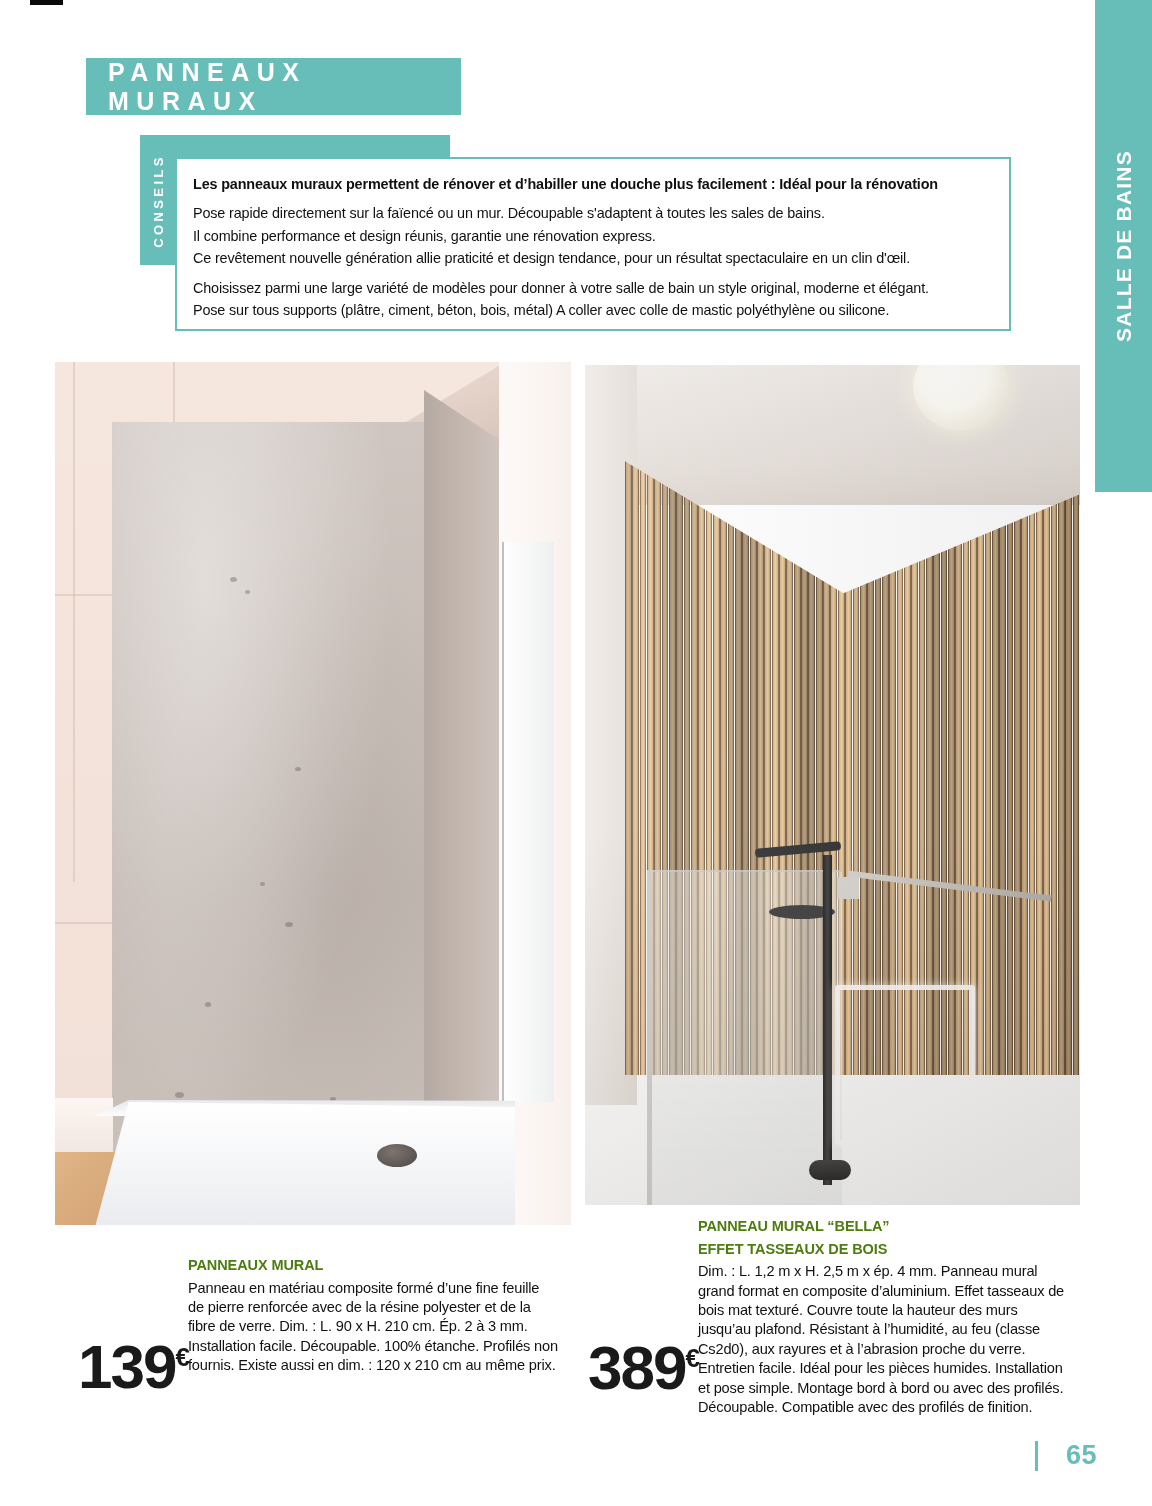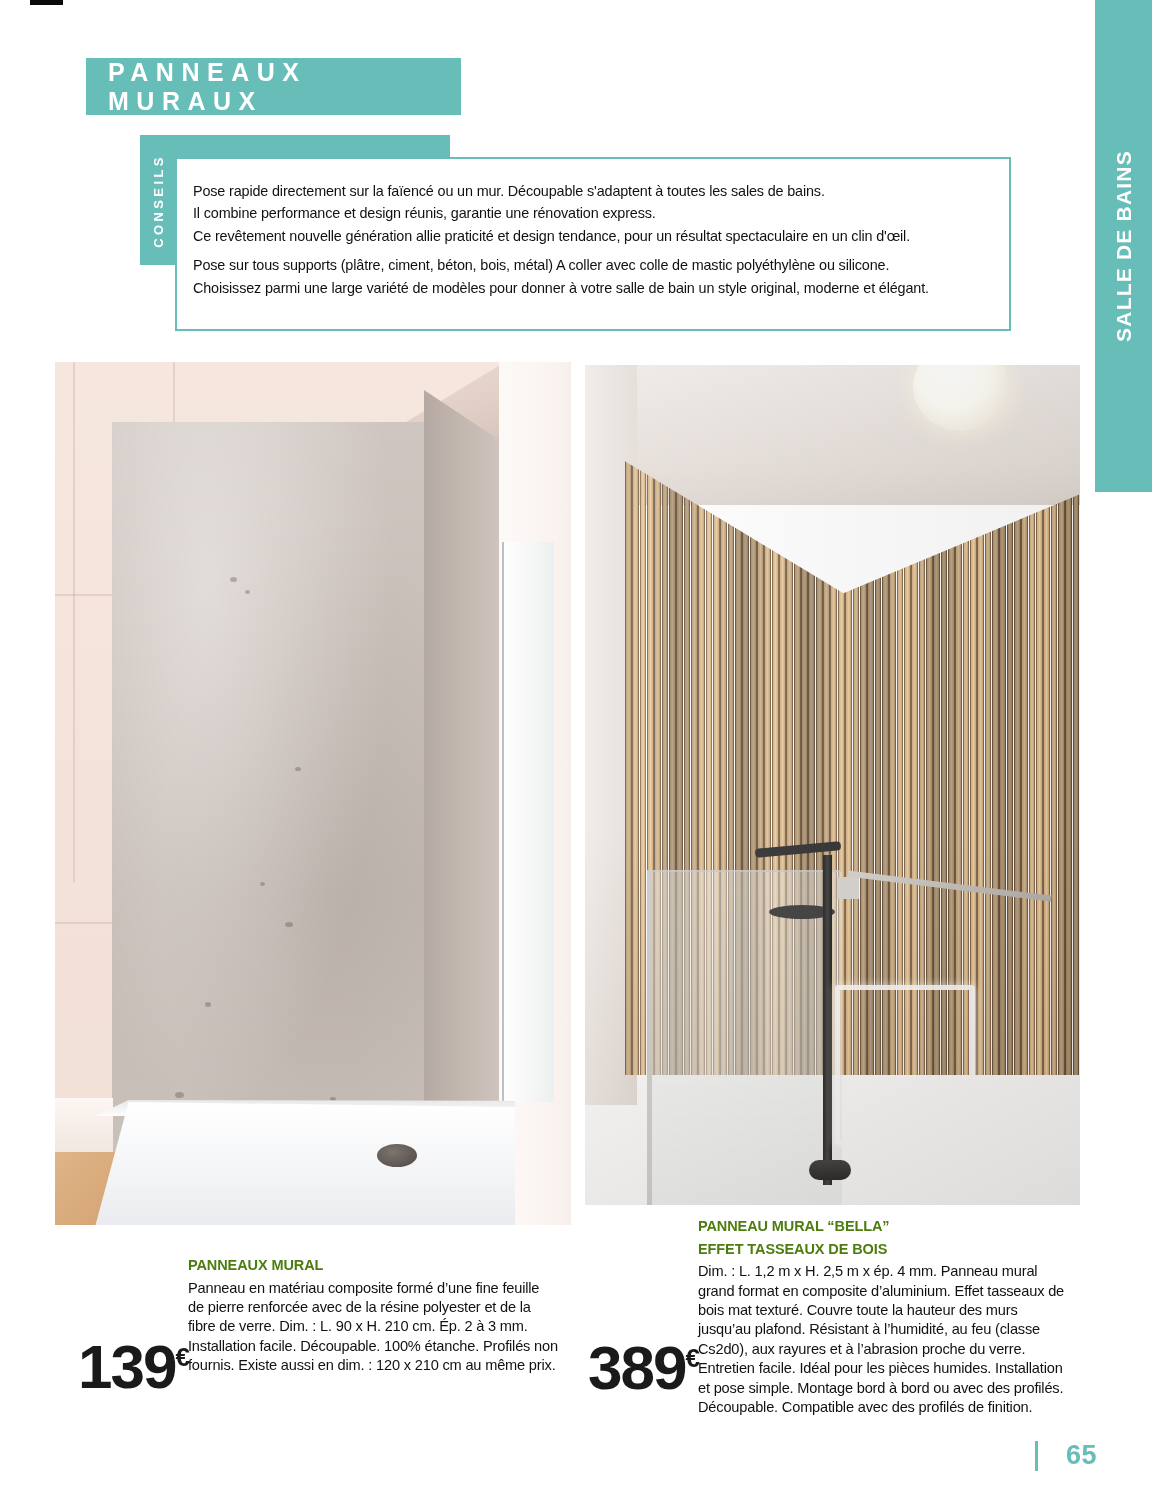--- a/index.html
+++ b/index.html
@@ -277,28 +277,29 @@
 
   <div class="title-banner">
     <span class="title-banner-text">PANNEAUX MURAUX</span>
   </div>
 
   <div class="conseils-tab">
     <span class="conseils-tab-label">CONSEILS</span>
   </div>
 
   <div class="conseils-box">
+    <div class="conseils-heading">Les panneaux muraux permettent de rénover et d’habiller une douche plus facilement : Idéal pour la rénovation</div>
     <div class="conseils-group">
       <div class="conseils-p">Pose rapide directement sur la faïencé ou un mur. Découpable s'adaptent à toutes les sales de bains.</div>
       <div class="conseils-p">Il combine performance et design réunis, garantie une rénovation express.</div>
       <div class="conseils-p">Ce revêtement nouvelle génération allie praticité et design tendance, pour un résultat spectaculaire en un clin d'œil.</div>
     </div>
     <div class="conseils-group">
+      <div class="conseils-p">Choisissez parmi une large variété de modèles pour donner à votre salle de bain un style original, moderne et élégant.</div>
       <div class="conseils-p">Pose sur tous supports (plâtre, ciment, béton, bois, métal) A coller avec colle de mastic polyéthylène ou silicone.</div>
-      <div class="conseils-p">Choisissez parmi une large variété de modèles pour donner à votre salle de bain un style original, moderne et élégant.</div>
     </div>
   </div>
 
   <div class="photo photo-left">
     <div class="lp-tilewall"></div>
     <div class="lp-tileline" style="left:0;top:232px;width:120px;height:2px;"></div>
     <div class="lp-tileline" style="left:18px;top:0;width:2px;height:520px;"></div>
     <div class="lp-tileline" style="left:118px;top:0;width:2px;height:130px;"></div>
     <div class="lp-tileline" style="left:0;top:560px;width:60px;height:2px;"></div>
     <div class="lp-top-slant"></div>

